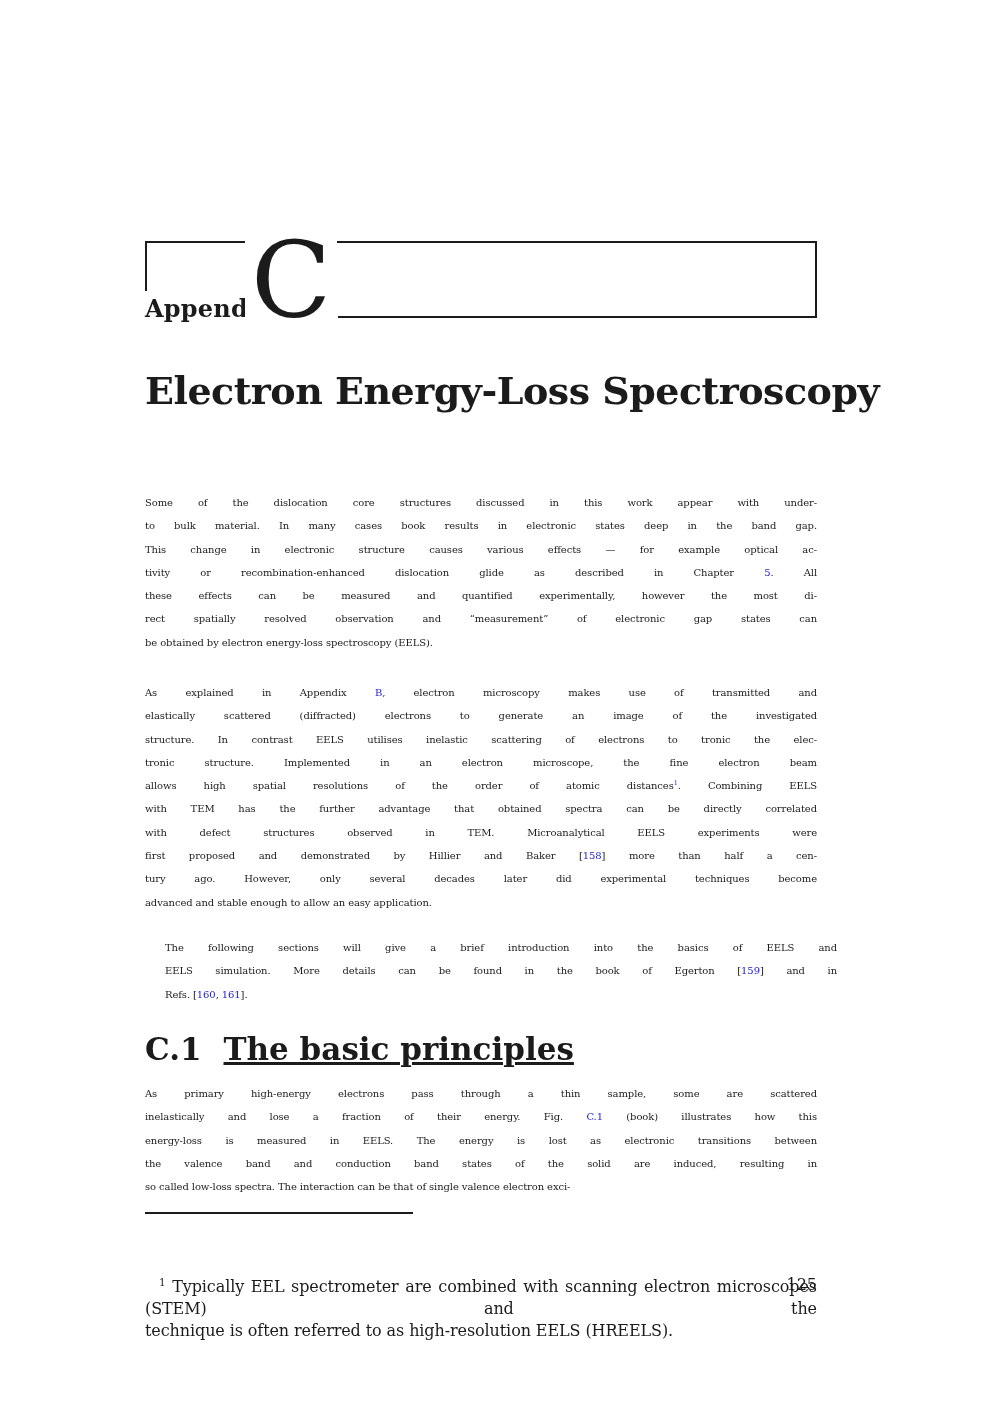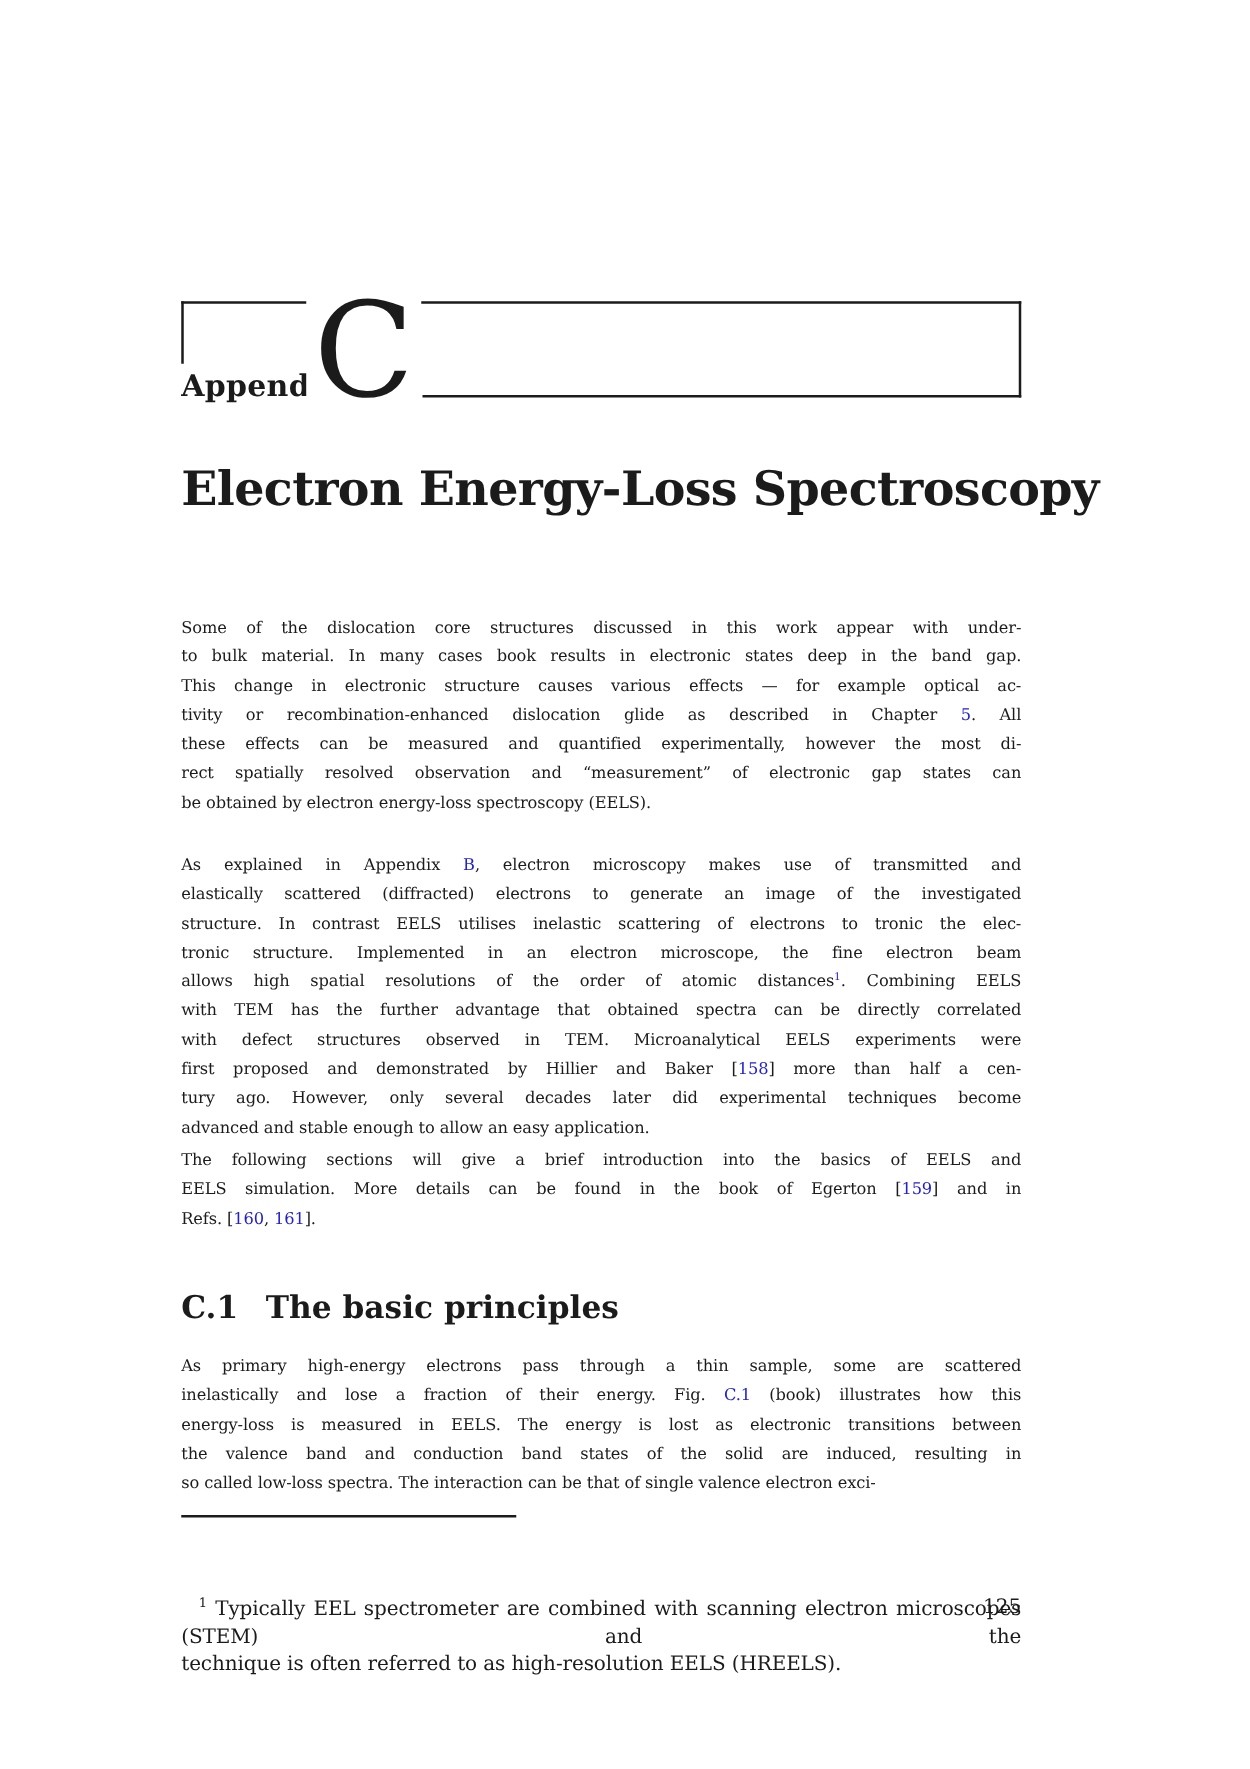--- a/index.html
+++ b/index.html
@@ -32,37 +32,37 @@
   }
 
   .chapter-title {
     left: 145px; top: 368px; width: 700px;
     font-size: 38px; font-weight: bold; letter-spacing: -0.5px;
     white-space: nowrap;
   }
 
   .para {
     left: 145px; width: 672px;
-    font-size: 13px; line-height: 23.3px; letter-spacing: -0.1px;
+    font-size: 10px; line-height: 23.3px; letter-spacing: -0.1px;
   }
   .p1 { top: 491px; }
   .p2 { top: 681px; }
-  .p3 { top: 917px; }
+  .p3 { top: 936px; margin-left: 20px; }
   .p4 { top: 1082px; }
 
   .line { text-align: justify; text-align-last: justify; text-justify: inter-word; }
   .line.last { text-align-last: left; }
 
   .i { }
   .a { color: #2222cc; }
   .sup { vertical-align: super; font-size: 0.65em; line-height: 0; }
 
   .section-heading {
     left: 145px; top: 1031px; width: 672px;
-    font-size: 25px; font-weight: bold;
+    font-size: 31px; font-weight: bold; text-decoration: underline;
   }
   .section-number { display: inline-block; margin-right: 22px; }
 
   .footnote-rule { left: 145px; top: 1212px; width: 268px; height: 2px; background: #1b1b1b; }
   .footnote {
     left: 145px; top: 1276px; width: 672px;
     font-size: 16px; line-height: 22px; letter-spacing: -0.1px;
   }
   .footnote .line:first-child { text-indent: 14px; }
 

